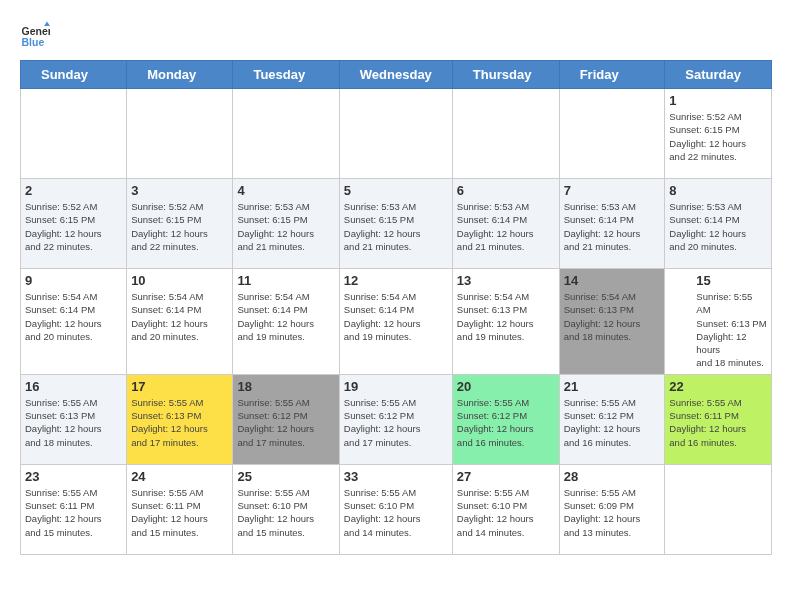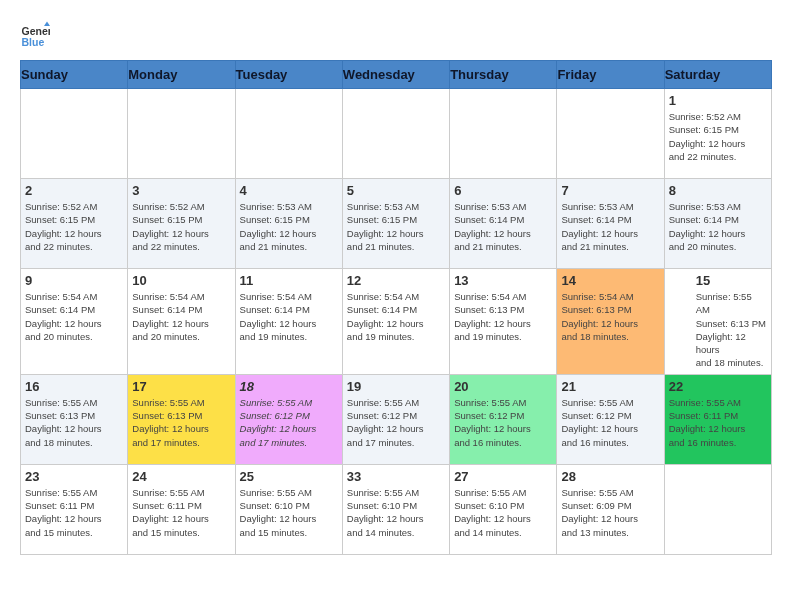--- a/index.html
+++ b/index.html
@@ -37,22 +37,22 @@
       font-size: 16px;
       color: #555;
     }
     .calendar {
       width: 100%;
       border-collapse: collapse;
       border: 1px solid #ccc;
     }
     .calendar th {
       background-color: #4a86c8;
-      color: #0f172a;
-      padding: 6px 0;
+      color: #ffffff;
+      padding: 6px 20px;
       text-align: left;
       font-size: 13px;
       border: 1px solid #3a76b8;
     }
     .calendar td {
       vertical-align: top;
       border: 1px solid #ccc;
       padding: 4px;
       width: calc(100% / 7);
       height: 90px;
@@ -212,21 +212,21 @@
 Daylight: 12 hours
 and 19 minutes.</div>
         </td>
         <td style="background-color: rgb(255, 255, 255);">
           <span class="day-number">13</span>
           <div class="day-info" style="white-space: pre-line;">Sunrise: 5:54 AM
 Sunset: 6:13 PM
 Daylight: 12 hours
 and 19 minutes.</div>
         </td>
-        <td style="background-color: #fdba74;">
+        <td style="background-color: #a3a3a3;">
           <span class="day-number">14</span>
           <div class="day-info" style="white-space: pre-line;">Sunrise: 5:54 AM
 Sunset: 6:13 PM
 Daylight: 12 hours
 and 18 minutes.</div>
         </td>
         <td style="background-color: rgb(255, 255, 255); padding-left: 31px;">
           <span class="day-number">15</span>
           <div class="day-info" style="white-space: pre-line;">Sunrise: 5:55 AM
 Sunset: 6:13 PM
@@ -242,21 +242,21 @@
 Daylight: 12 hours
 and 18 minutes.</div>
         </td>
         <td style="background-color: #fde047;">
           <span class="day-number">17</span>
           <div class="day-info" style="white-space: pre-line;">Sunrise: 5:55 AM
 Sunset: 6:13 PM
 Daylight: 12 hours
 and 17 minutes.</div>
         </td>
-        <td style="background-color: #f0abfc; font-style: italic;">
+        <td style="background-color: #a3a3a3;">
           <span class="day-number">18</span>
           <div class="day-info" style="white-space: pre-line;">Sunrise: 5:55 AM
 Sunset: 6:12 PM
 Daylight: 12 hours
 and 17 minutes.</div>
         </td>
         <td style="background-color: rgb(240, 244, 249);">
           <span class="day-number">19</span>
           <div class="day-info" style="white-space: pre-line;">Sunrise: 5:55 AM
 Sunset: 6:12 PM
@@ -270,21 +270,21 @@
 Daylight: 12 hours
 and 16 minutes.</div>
         </td>
         <td style="background-color: rgb(240, 244, 249);">
           <span class="day-number">21</span>
           <div class="day-info" style="white-space: pre-line;">Sunrise: 5:55 AM
 Sunset: 6:12 PM
 Daylight: 12 hours
 and 16 minutes.</div>
         </td>
-        <td style="background-color: #22c55e;">
+        <td style="background-color: #bef264;">
           <span class="day-number">22</span>
           <div class="day-info" style="white-space: pre-line;">Sunrise: 5:55 AM
 Sunset: 6:11 PM
 Daylight: 12 hours
 and 16 minutes.</div>
         </td>
       </tr>
       <tr>
         <td style="background-color: rgb(255, 255, 255);">
           <span class="day-number">23</span>

